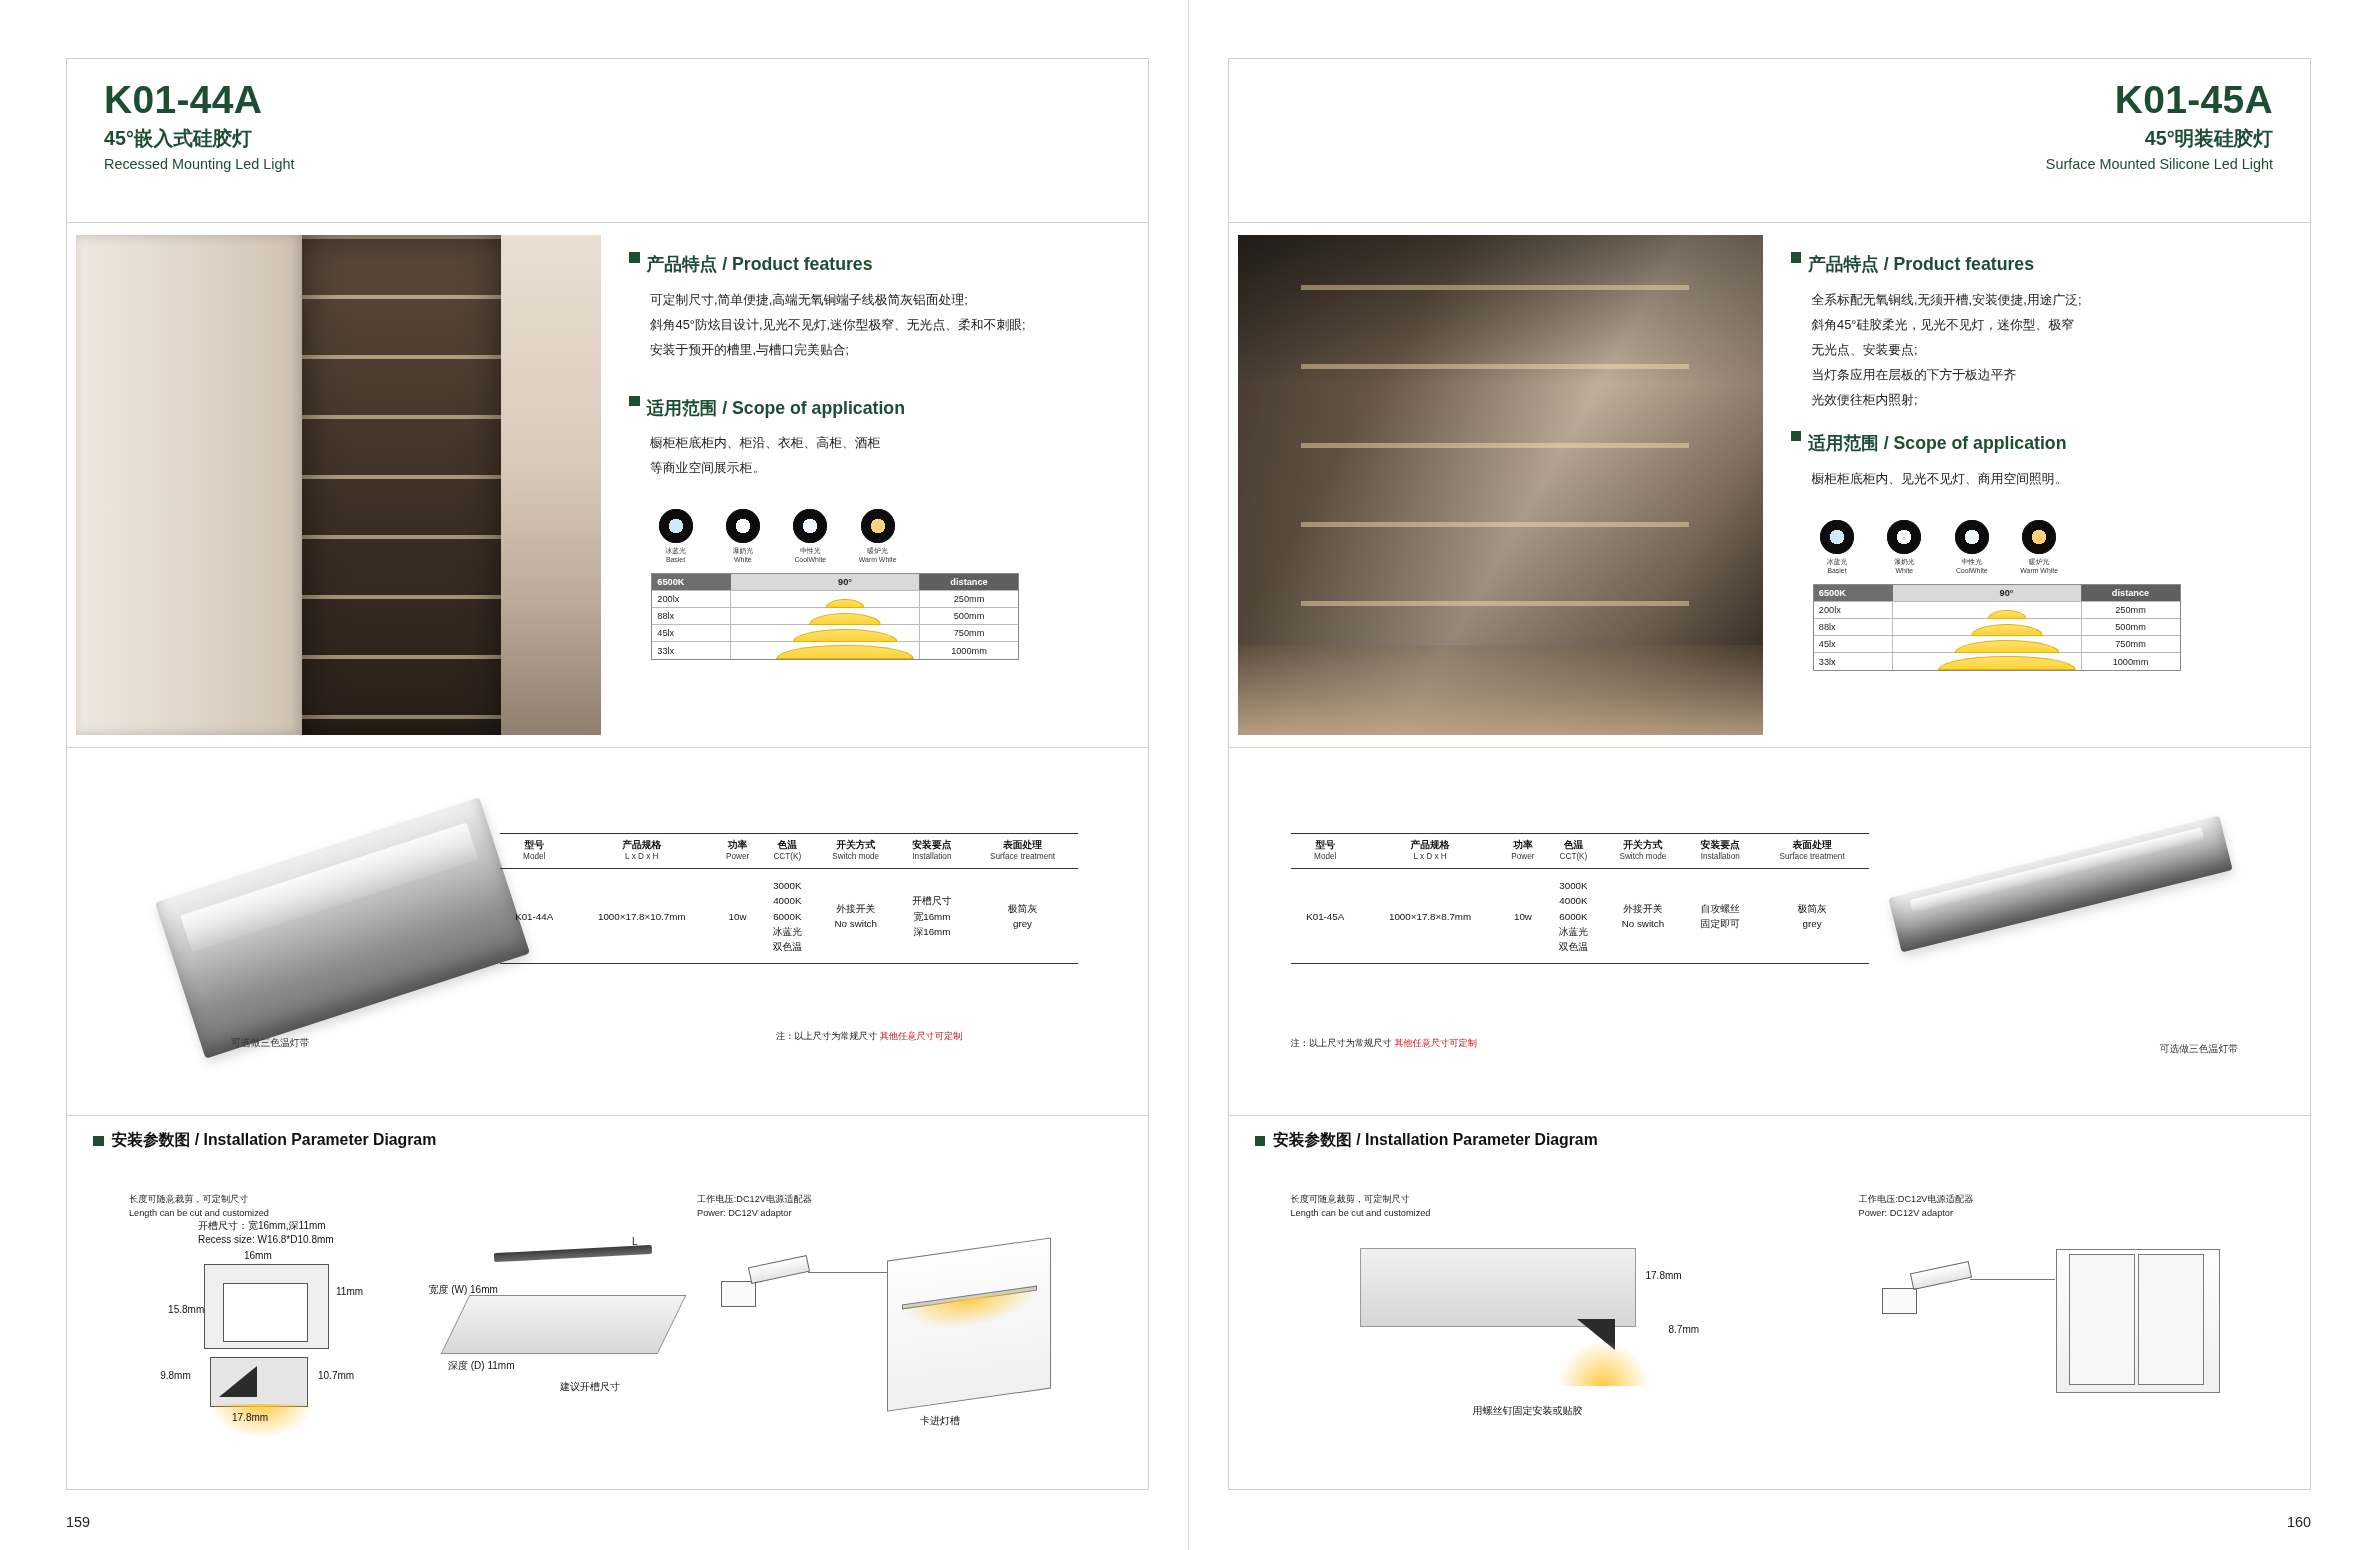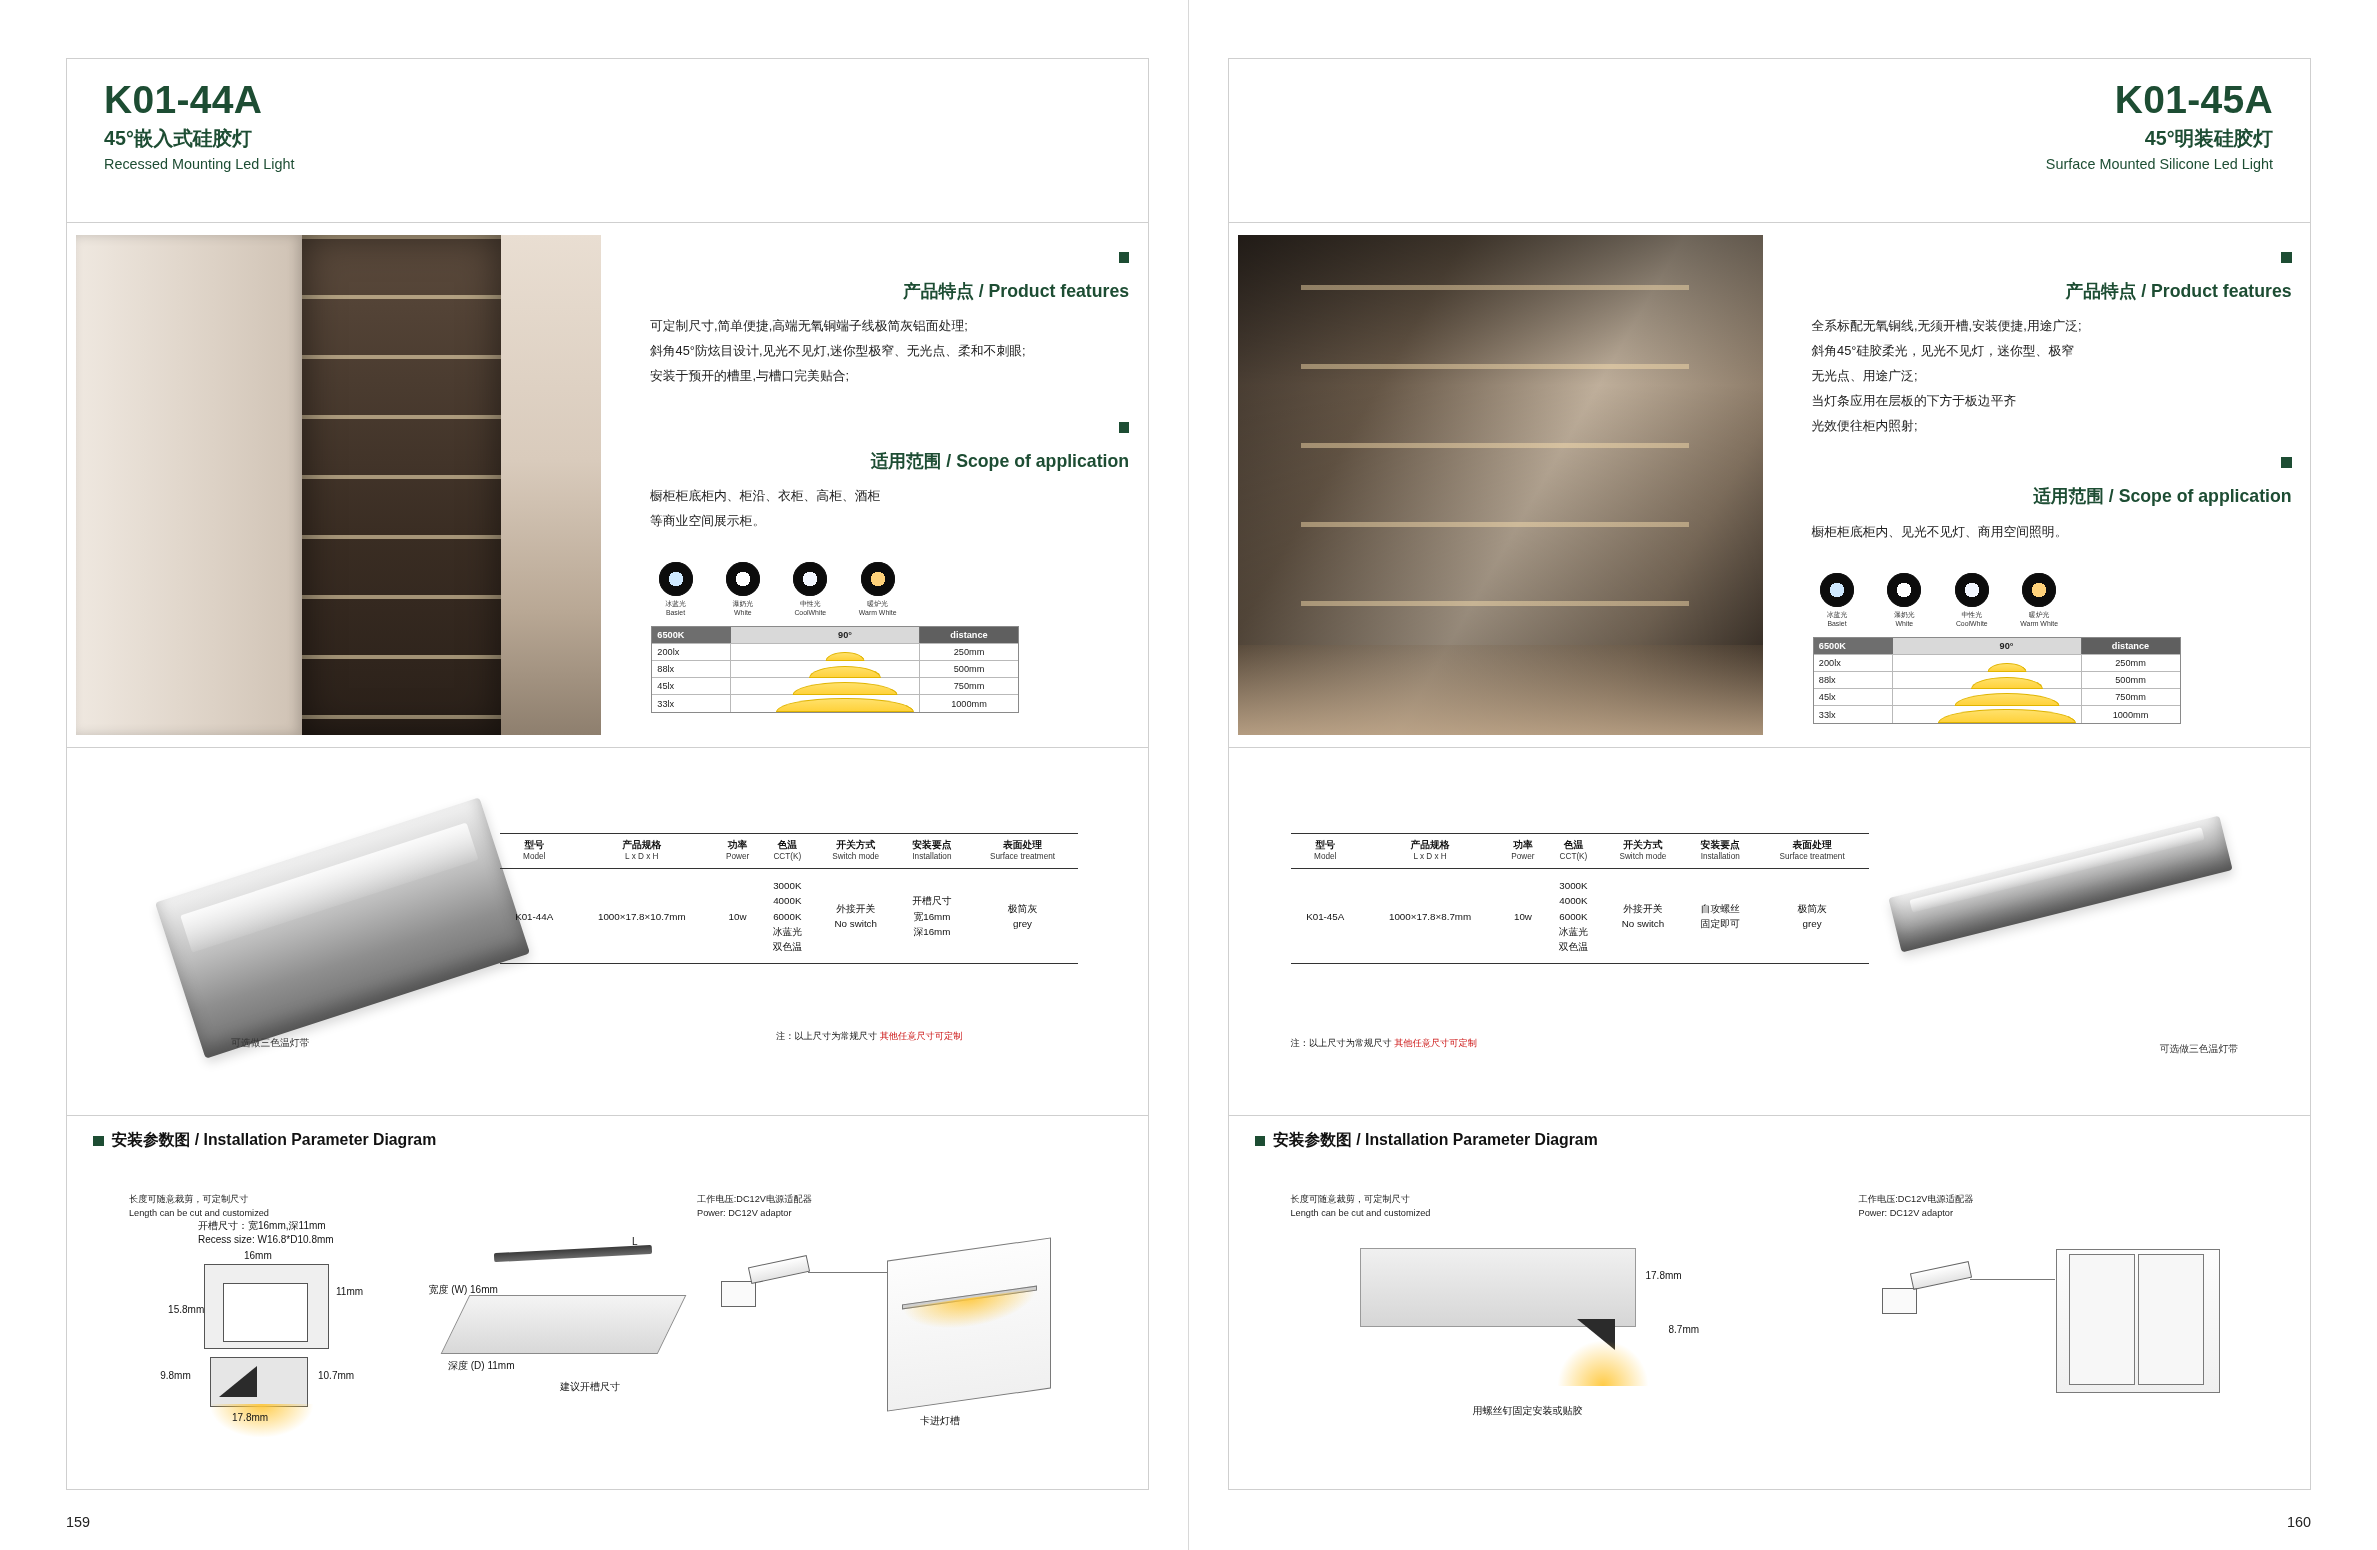--- a/index.html
+++ b/index.html
@@ -72,21 +72,21 @@
     background: repeating-linear-gradient(180deg, rgba(255,228,178,.45) 0 4.6px, rgba(0,0,0,0) 4.6px 79px);
     filter: blur(0.3px);
   }
   .photo-right:after {
     content:""; position:absolute; left:0; bottom:0; width:100%; height:18%;
     background: linear-gradient(180deg, rgba(120,96,70,.2), rgba(196,170,140,.85));
   }
 
   .rightcol { position:absolute; top: 29px; left: 562px; right: 18.4px; }
 
-  .sect-title { display:flex; align-items:flex-end; gap:16px; margin-bottom: 11.8px; flex-direction: column; }
+  .sect-title { display:flex; align-items:flex-start; gap:7px; margin-bottom: 11.8px; }
   .sq { width: 10.5px; height: 10.5px; background:#1d4d33; display:inline-block; }
   .sect-title .t { font-size: 17.7px; font-weight:bold; color:#1d4d33; }
   .feat-list { font-size: 12.8px; line-height: 1.95; color:#222; margin-left: 21px; }
   .feat-list div { white-space: nowrap; }
   .gap { height: 33px; }
   .scope { font-size: 12.8px; line-height: 1.9; color:#222; margin-left: 21px; }
 
   
   .cct-row { display:flex; gap: 18.4px; margin: 29px 0 9.2px 22px; }
   .cct { text-align:center; width: 49px; }
@@ -435,21 +435,21 @@
         </div>
 
         <div class="rightcol">
           <div class="sect-title">
             <span class="sq"></span>
             <span class="t">产品特点 / Product features</span>
           </div>
           <div class="feat-list">
             <div>全系标配无氧铜线,无须开槽,安装便捷,用途广泛;</div>
             <div>斜角45°硅胶柔光，见光不见灯，迷你型、极窄</div>
-            <div>无光点、用途广泛;</div>
+            <div>无光点、安装要点;</div>
             <div>当灯条应用在层板的下方于板边平齐</div>
             <div>光效便往柜内照射;</div>
           </div>
 
           <div style="height:18.4px"></div>
 
           <div class="sect-title">
             <span class="sq"></span>
             <span class="t">适用范围 / Scope of application</span>
           </div>

